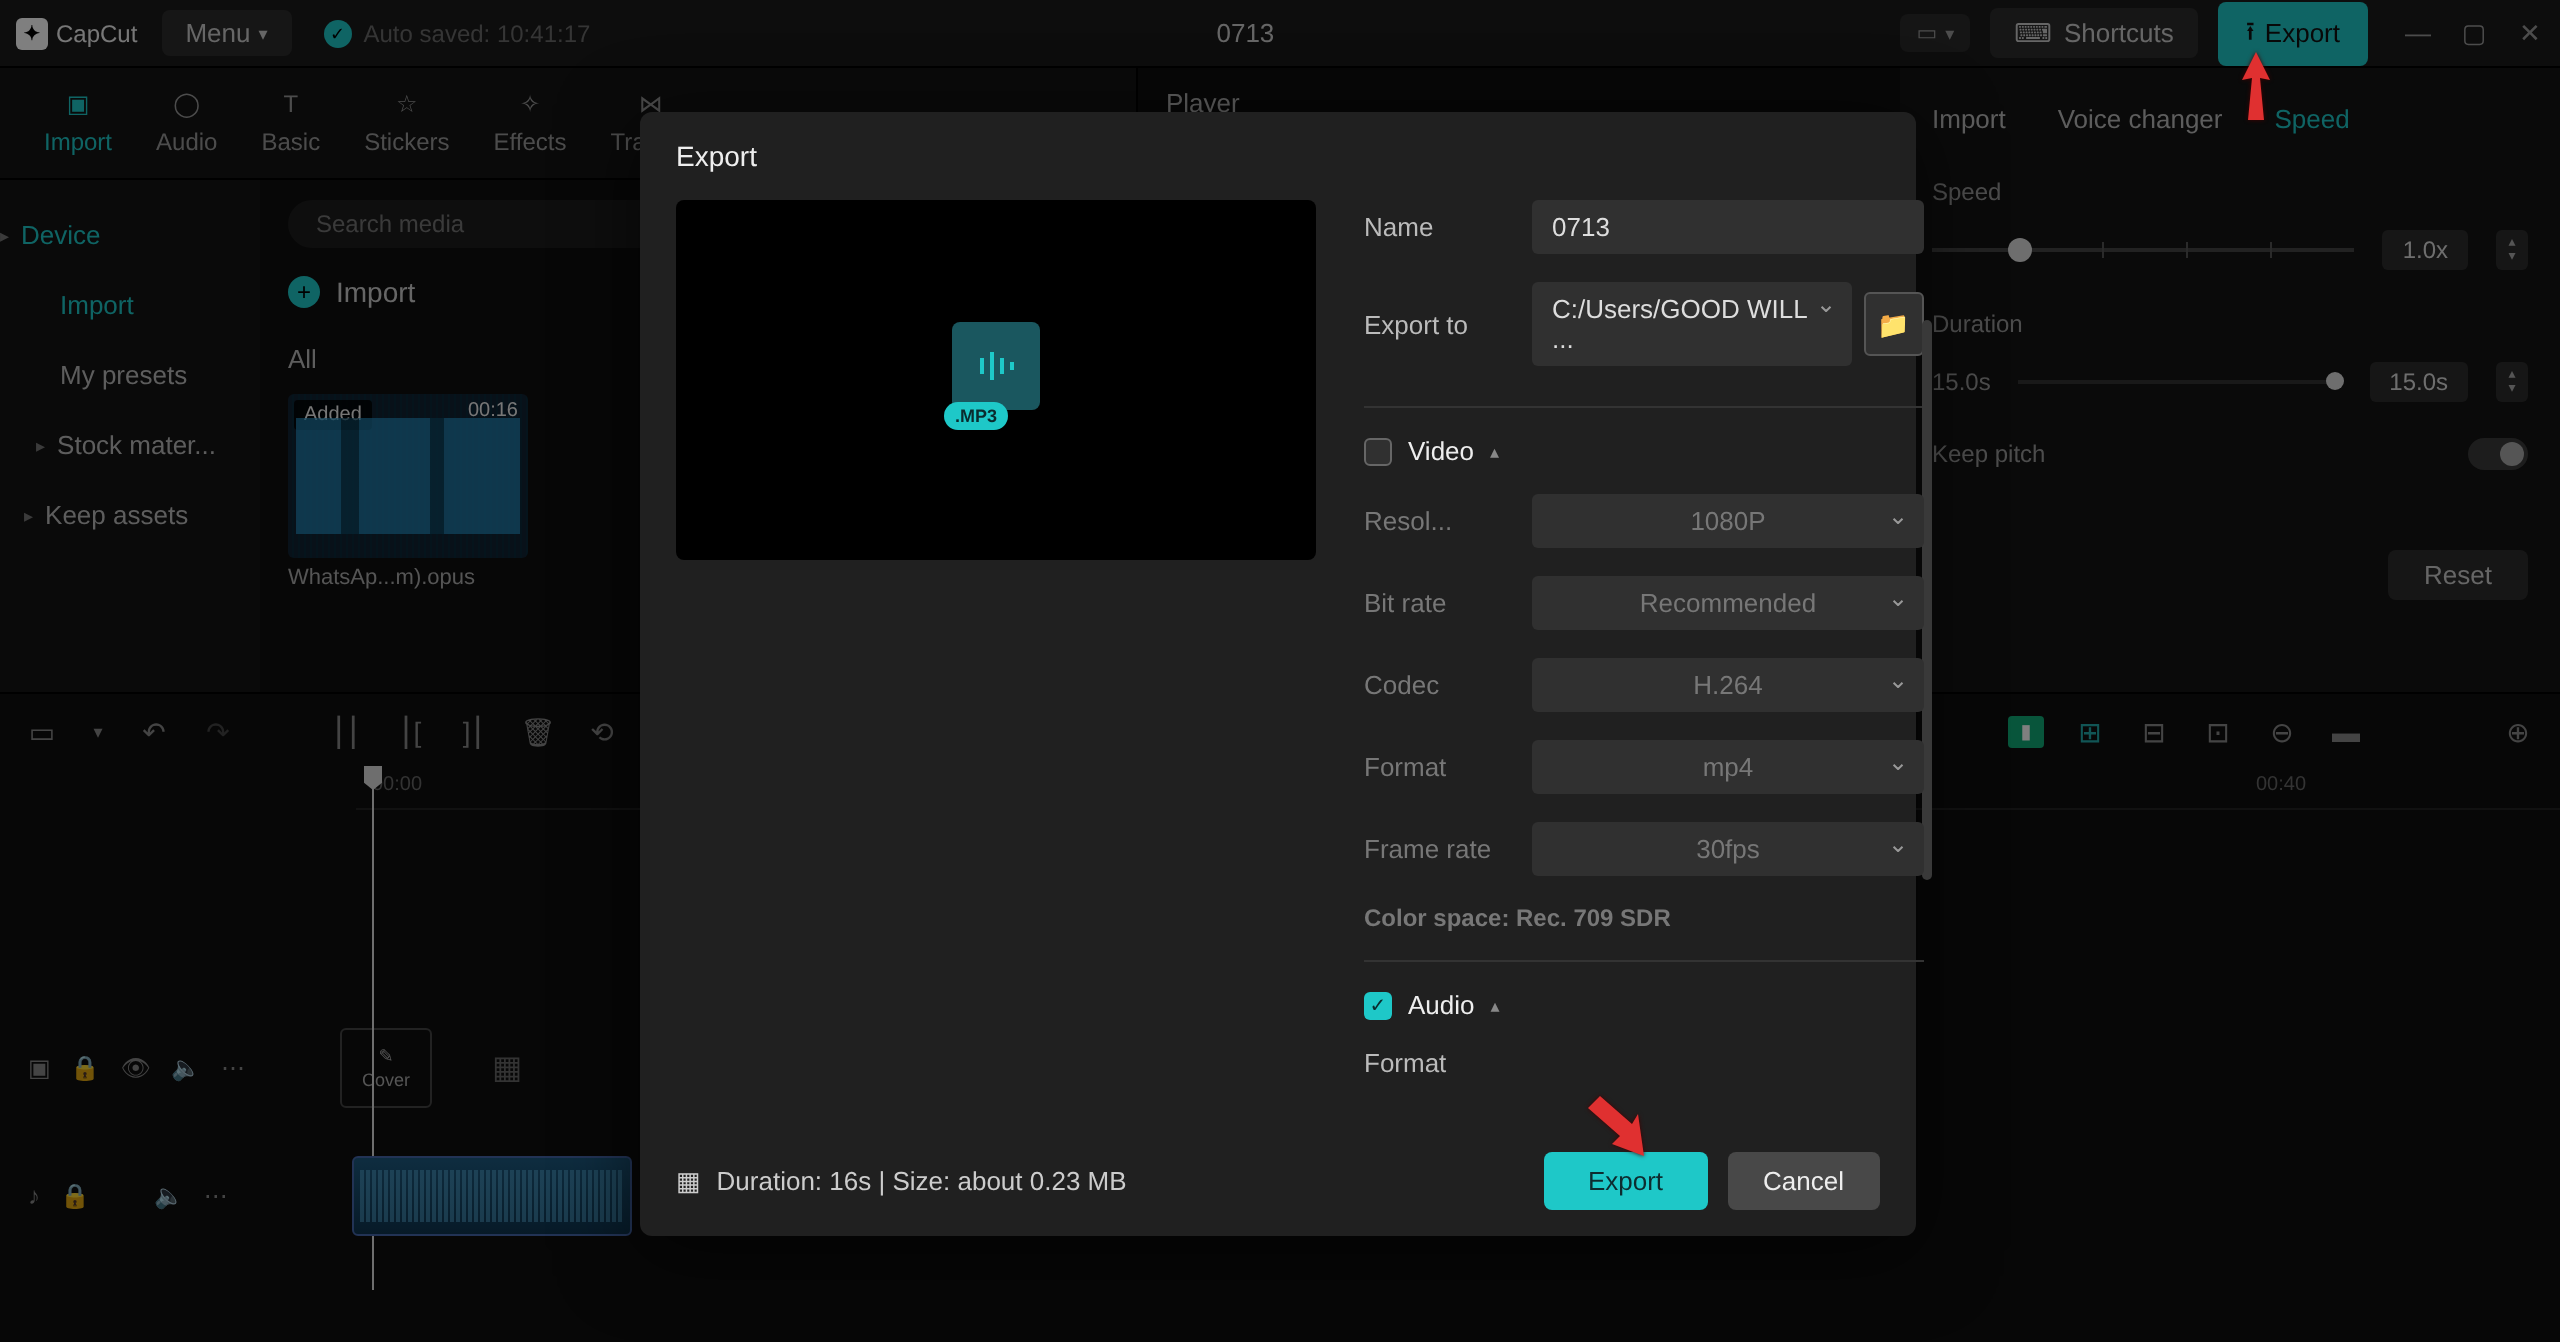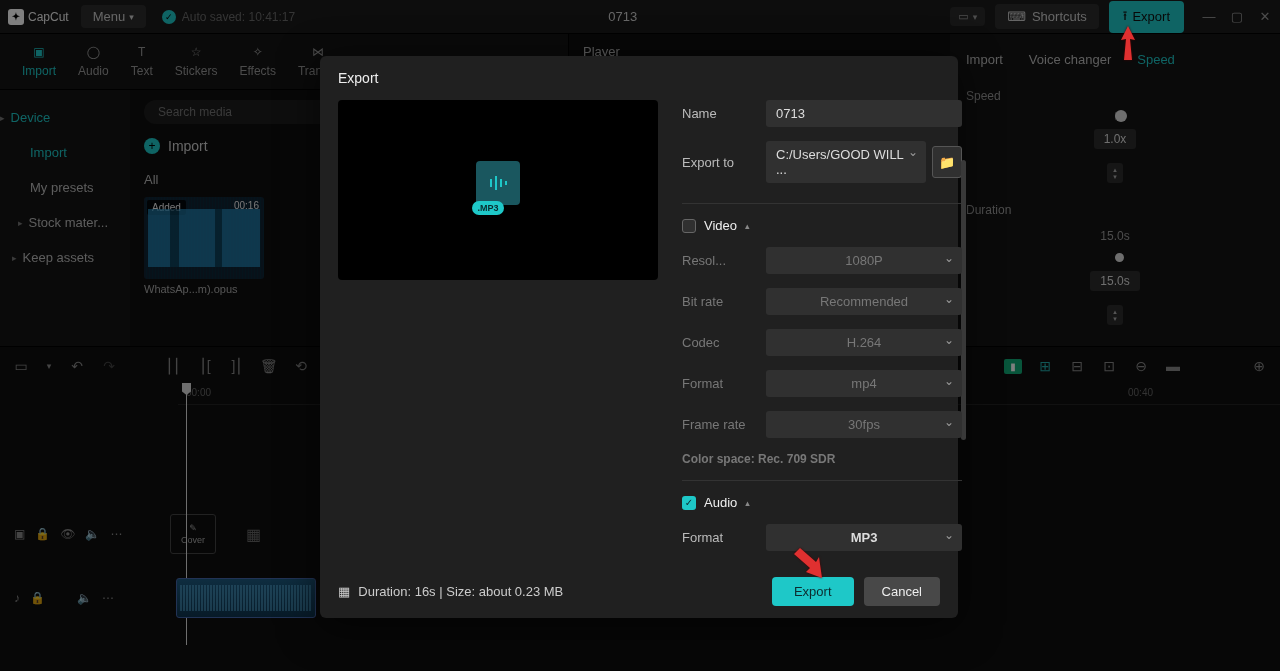--- a/index.html
+++ b/index.html
@@ -291,21 +291,20 @@
   font-size: 13px;
   color: #bbb;
 }
 .insp-tabs .act { color: #1ec8c8; }
 .speed-label { margin-top: 22px; font-size: 12px; color: #999; }
 .slider-row {
   margin-top: 12px;
   display: flex;
   align-items: center;
   gap: 14px;
-  flex-direction: column;
 }
 .slider-track {
   flex: 1;
   height: 2px;
   background: #444;
   position: relative;
 }
 .slider-track .tick { position:absolute; top:-3px; width:1px; height:8px; background:#555; }
 .slider-thumb {
   position: absolute;
@@ -476,21 +475,21 @@
       <div class="tab active">
         <div class="tab-ico">▣</div>
         <span>Import</span>
       </div>
       <div class="tab">
         <div class="tab-ico">◯</div>
         <span>Audio</span>
       </div>
       <div class="tab">
         <div class="tab-ico">T</div>
-        <span>Text</span>
+        <span>Basic</span>
       </div>
       <div class="tab">
         <div class="tab-ico">☆</div>
         <span>Stickers</span>
       </div>
       <div class="tab">
         <div class="tab-ico">✧</div>
         <span>Effects</span>
       </div>
       <div class="tab">
@@ -561,20 +560,24 @@
       <div class="step-ctrl">▴<br>▾</div>
     </div>
     <div class="speed-label" style="margin-top:20px">Duration</div>
     <div class="slider-row">
       <span class="rf-label">15.0s</span>
       <div class="slider-track" style="background:#333">
         <div class="slider-thumb" style="left:95%;width:9px;height:9px;top:-4px;"></div>
       </div>
       <div class="val-box">15.0s</div>
       <div class="step-ctrl">▴<br>▾</div>
+    </div>
+    <div class="row-flex" style="justify-content:space-between">
+      <span class="rf-label">Keep pitch</span>
+      <div class="switch"></div>
     </div>
     <button class="reset-btn">Reset</button>
   </div>
 </div>
 
 <div class="timeline-area">
   <div class="tl-toolbar">
     <span>▭</span>
     <span style="font-size:9px;width:10px">▾</span>
     <span>↶</span>
@@ -705,23 +708,20 @@
         <div class="note">Color space: Rec. 709 SDR</div>
       </div>
       <div class="divider" style="margin-top:14px"></div>
       <div class="section-head">
         <div class="chk on">✓</div>
         <span>Audio</span>
         <span class="caret">▴</span>
       </div>
       <div class="frow">
           <div class="flab">Format</div>
-          <div class="fselect">
-            <span style="font-weight:600">MP3</span>
-          </div>
         </div>
     </div>
   </div>
   <div class="modal-footer">
     <div class="footer-info">
       <span>▦</span>
       <span>Duration: 16s | Size: about 0.23 MB</span>
     </div>
     <button class="btn-primary">Export</button>
     <button class="btn-secondary">Cancel</button>

